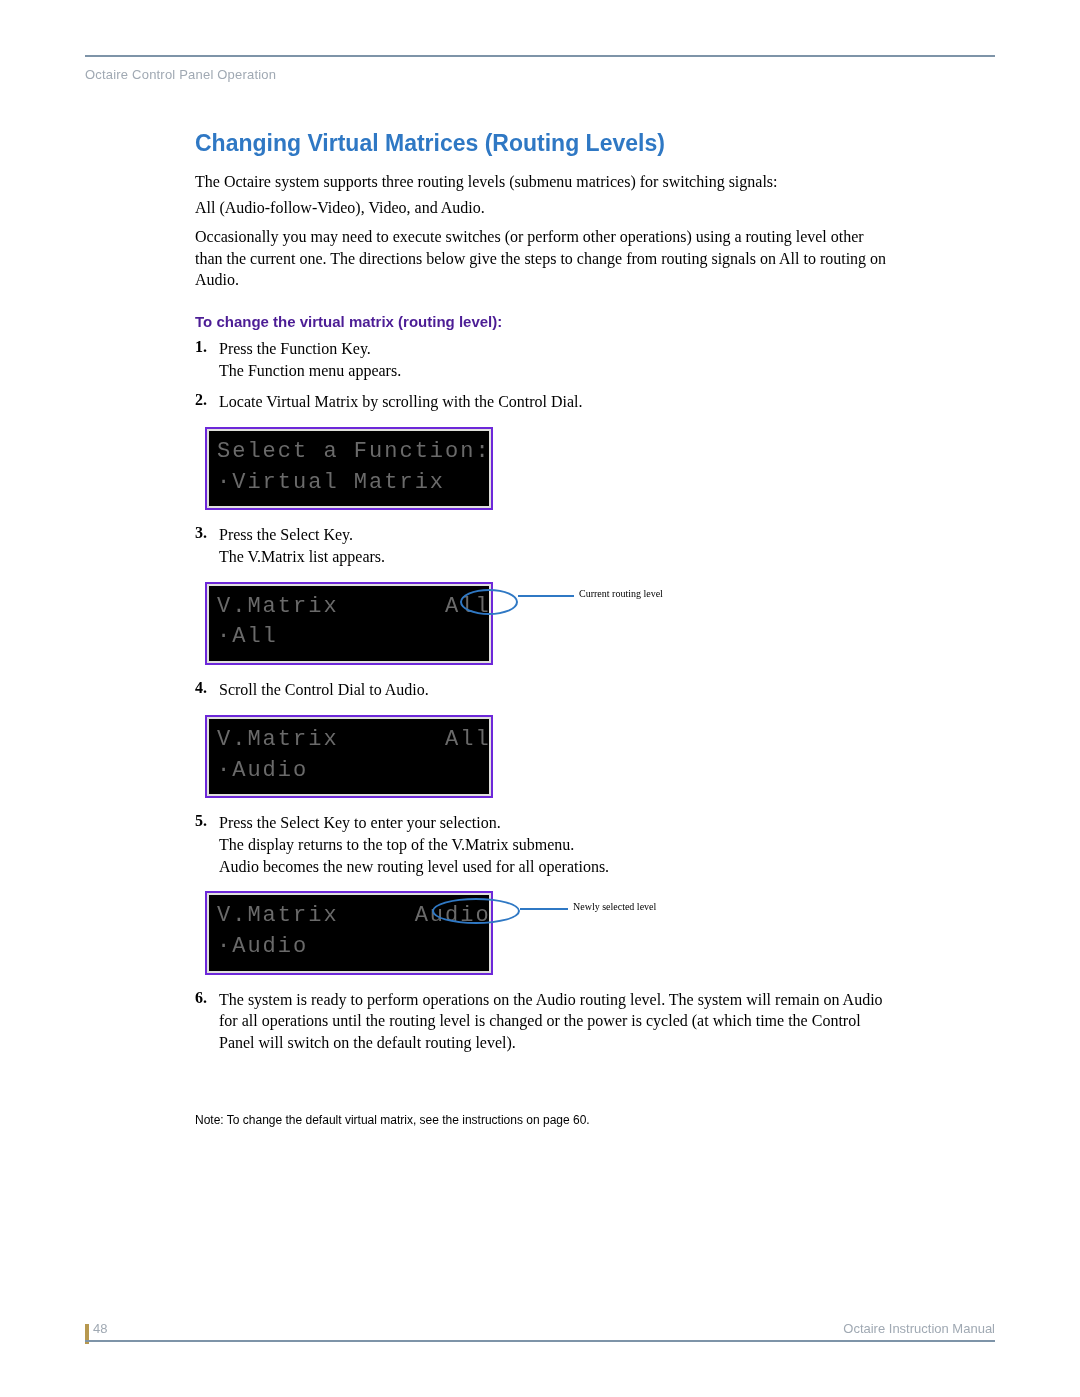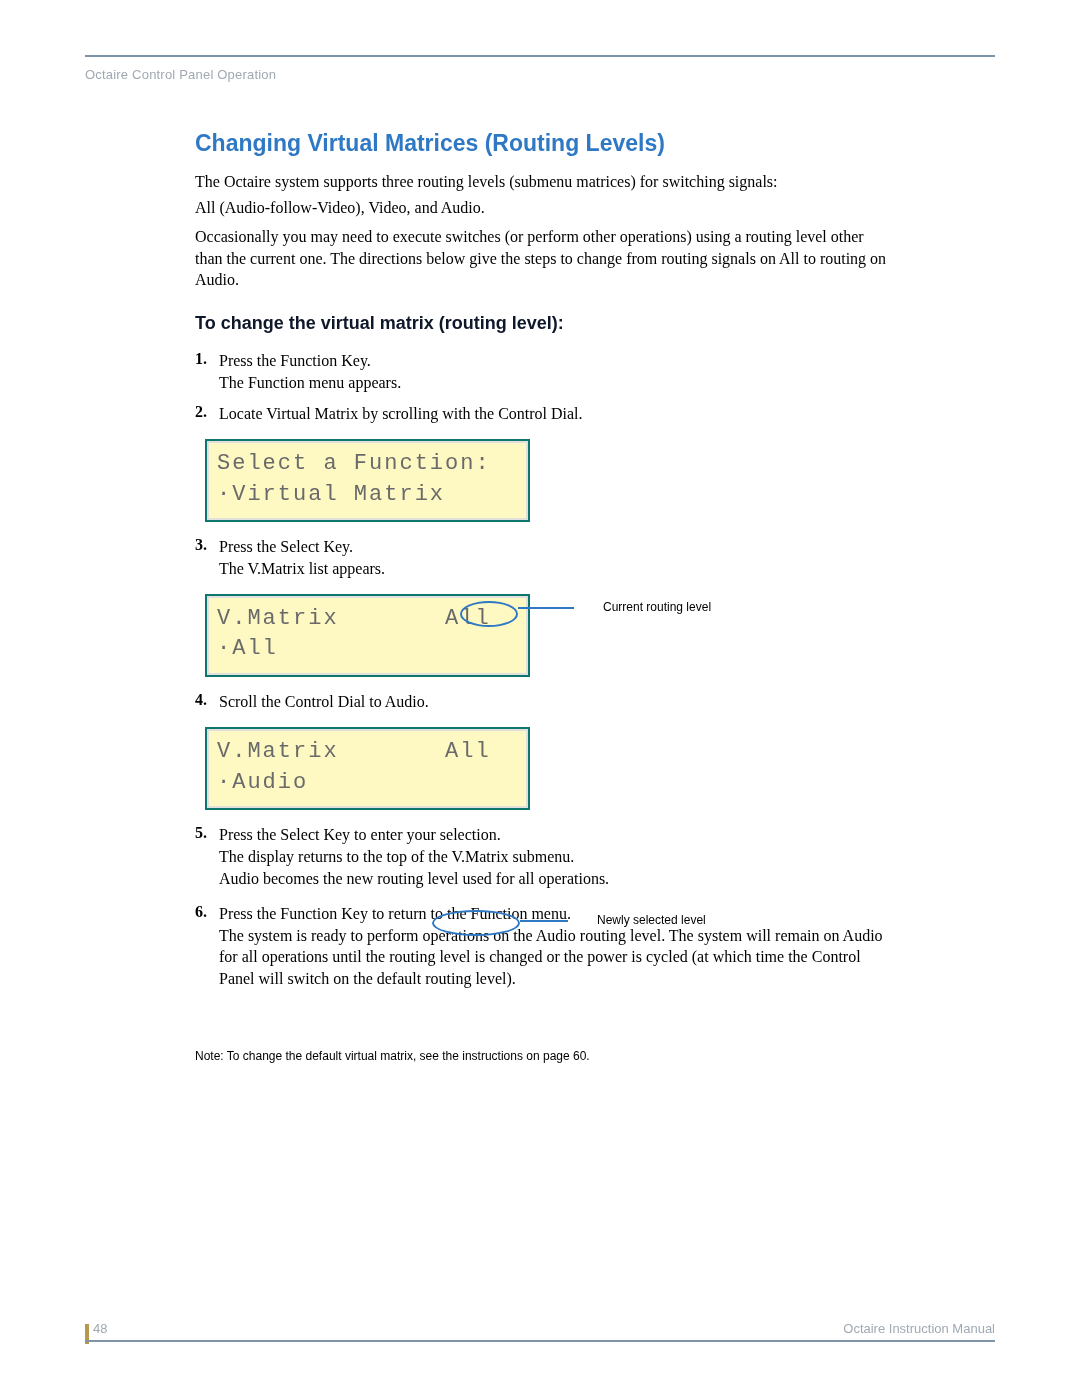--- a/index.html
+++ b/index.html
@@ -42,25 +42,25 @@
   }
   p.body {
     font-size: 16px;
     line-height: 1.35;
     color: #000;
     margin-bottom: 4px;
   }
   p.gap { margin-top: 8px; }
   h3.subhead {
     font-family: Arial, Helvetica, sans-serif;
-    font-size: 18px;
+    font-size: 15px;
     font-weight: bold;
-    color: #0f172a;
+    color: #4c1d95;
     margin-top: 22px;
-    margin-bottom: 16px;
+    margin-bottom: 8px;
   }
   ol.steps {
     list-style: none;
     padding-left: 0;
     margin-left: 0;
   }
   ol.steps li {
     display: flex;
     margin-bottom: 10px;
   }
@@ -69,42 +69,41 @@
     min-width: 24px;
     font-size: 16px;
   }
   ol.steps li .txt { flex: 1; font-size: 16px; line-height: 1.35; }
   ol.steps li .txt .subline { display: block; }
   .lcd-wrap {
     position: relative;
     margin: 14px 0 14px 10px;
   }
   .lcd {
-    width: 325px;
-    border: 2px solid #0f766e;
-    background: #fef9c3;
+    width: 288px;
+    border: 2px solid #6d28d9;
+    background: #000000;
     padding: 2px;
     box-shadow: inset 0 0 0 2px #e0e0dc;
     position: relative;
   }
   .lcd-inner {
     padding: 6px 8px 8px 8px;
     font-family: "Courier New", monospace;
     font-size: 22px;
     letter-spacing: 2px;
     color: #6a6a6a;
     line-height: 1.4;
     white-space: pre;
   }
   .annot {
     position: absolute;
-    font-family: Liberation Sans, sans-serif;
-    font-size: 12px;
-    color: #000;
-    margin-left: 24px;
+    font-family: Liberation Serif, serif;
+    font-size: 10px;
+    color: #000;
   }
   .annot-line {
     position: absolute;
     height: 2px;
     background: #2f78c4;
   }
   .oval {
     position: absolute;
     border: 2px solid #2f78c4;
     border-radius: 50%;
@@ -232,31 +231,34 @@
         <span class="num">5.</span>
         <span class="txt">
           <span class="subline">Press the Select Key to enter your selection.</span>
           <span class="subline">The display returns to the top of the V.Matrix submenu.</span>
           <span class="subline">Audio becomes the new routing level used for all operations.</span>
         </span>
       </li>
     </ol>
 
     <div class="lcd-wrap">
+      <div class="lcd">
+        <div class="lcd-inner"><span>V.Matrix     Audio</span>
+<span>·Audio</span></div>
+      </div>
       <div class="oval" style="left:227px; top:7px; width:88px; height:26px;"></div>
       <div class="annot-line" style="left:315px; top:17px; width:48px;"></div>
       <div class="annot" style="left:368px; top:10px;">Newly selected level</div>
     </div>
 
     <ol class="steps">
 
       <li>
         <span class="num">6.</span>
         <span class="txt">
-          <span class="subline">Press the Function Key to return to the Function menu.</span>
           <span class="subline">The system is ready to perform operations on the Audio routing level. The system will remain on Audio for all operations until the routing level is changed or the power is cycled (at which time the Control Panel will switch on the default routing level).</span>
         </span>
       </li>
     </ol>
 
     <p class="note">Note: To change the default virtual matrix, see the instructions on page 60.</p>
   </div>
 </div>
 
 <div class="footer-accent"></div>

